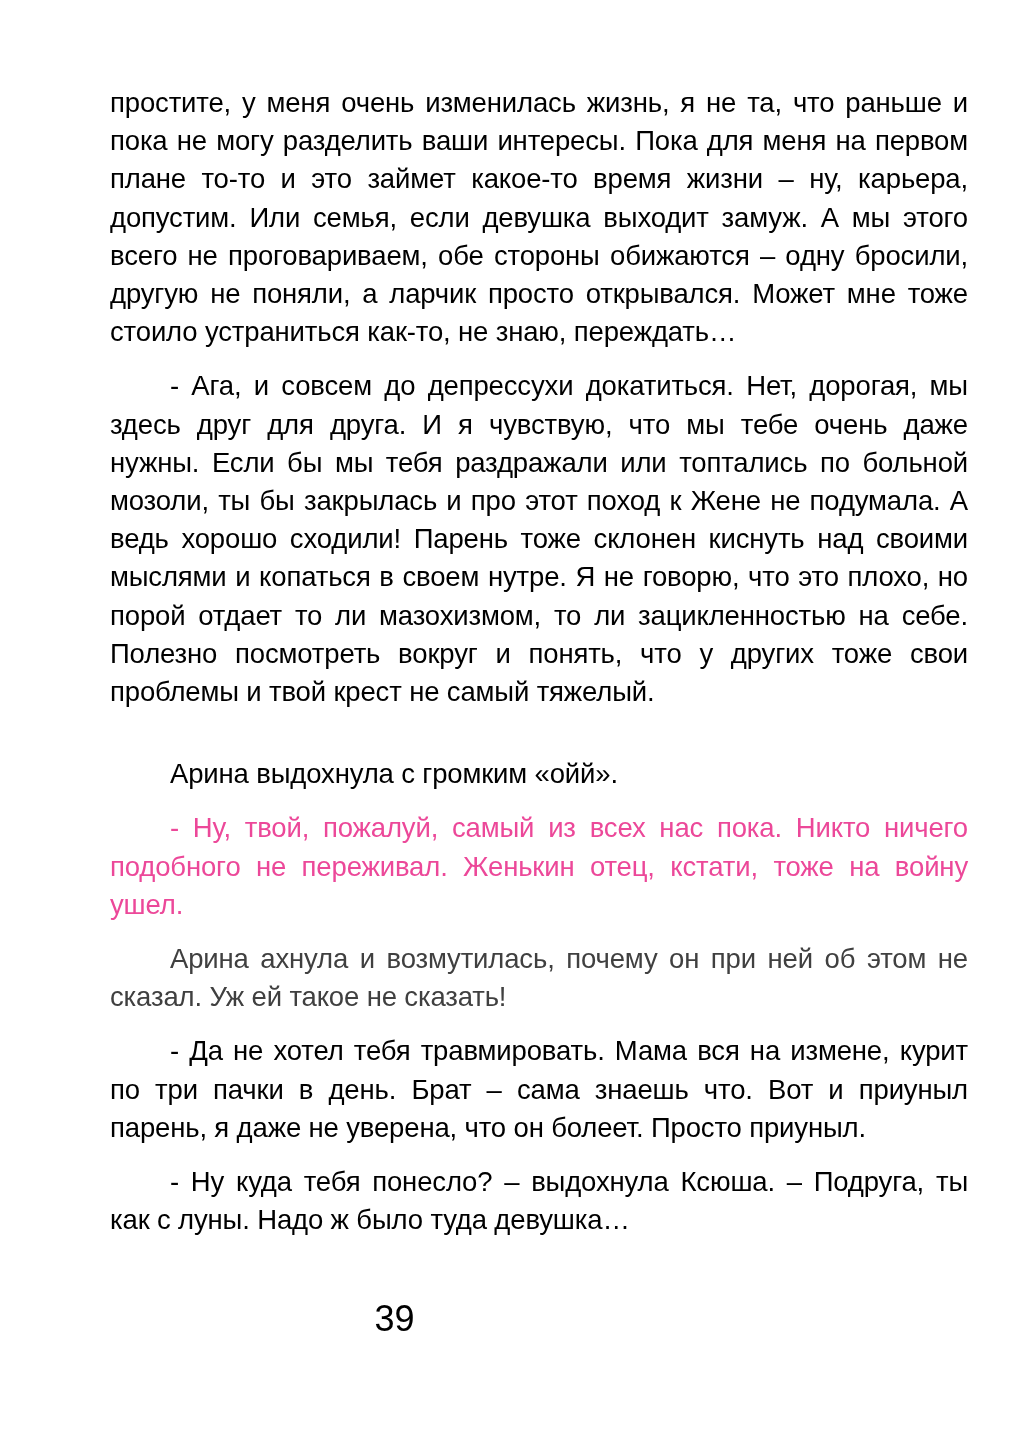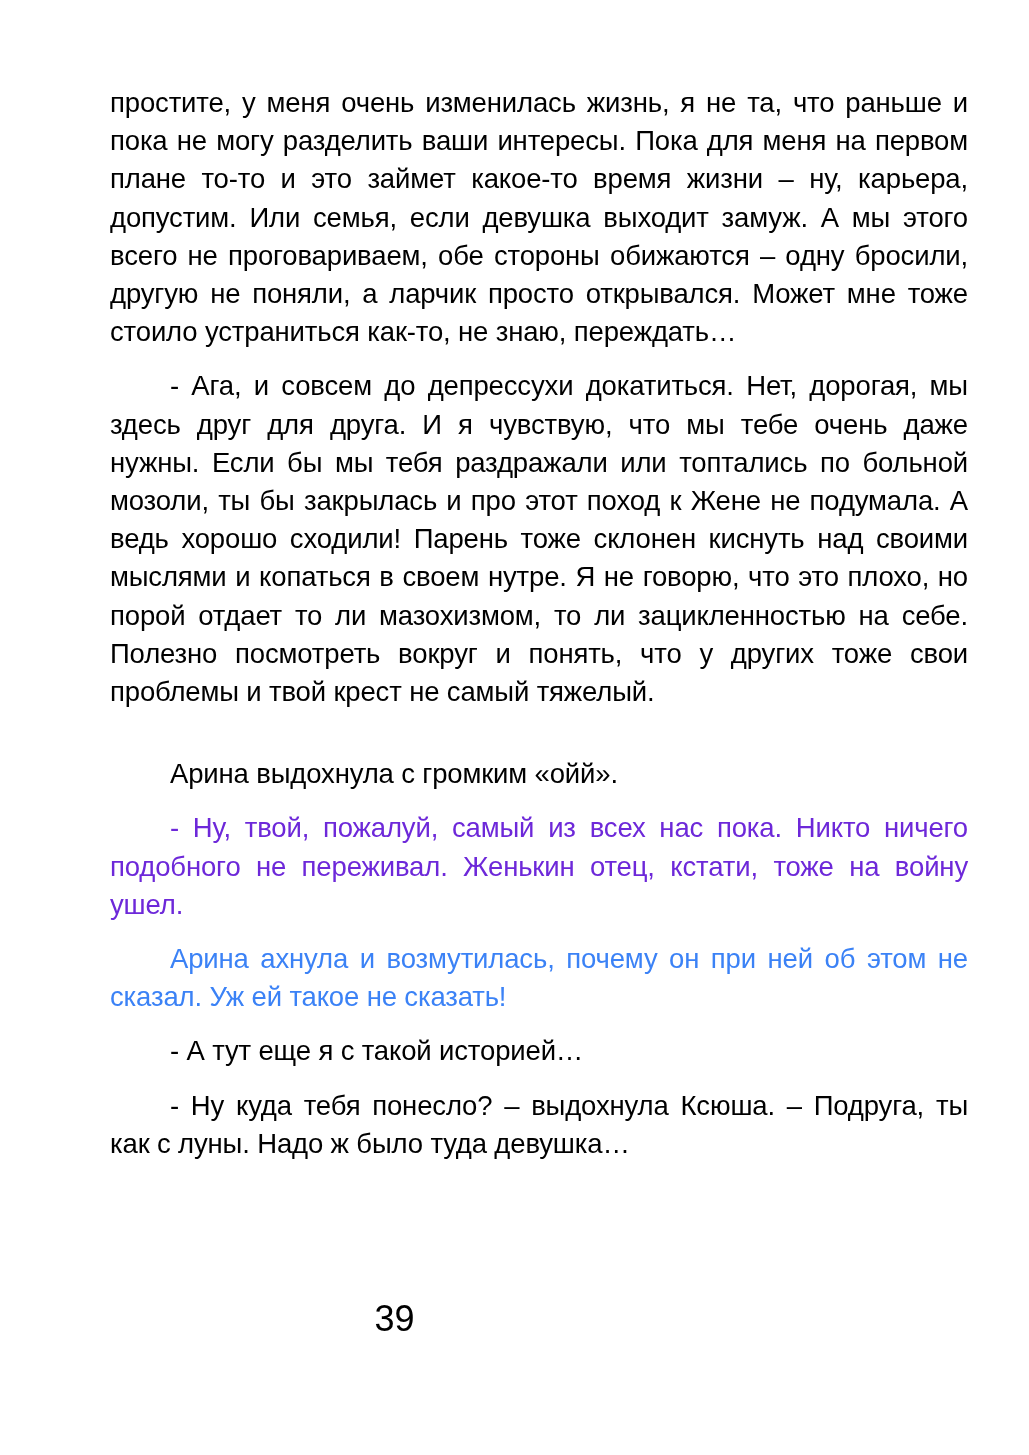--- a/index.html
+++ b/index.html
@@ -74,26 +74,26 @@
 <div class="page" style="background: rgb(255, 255, 255);">
 
   <div class="text-column">
 
     <p class="para continuation" style="color: rgb(0, 0, 0); text-indent: 0px;">простите, у меня очень изменилась жизнь, я не та, что раньше и пока не могу разделить ваши интересы. Пока для меня на первом плане то-то и это займет какое-то время жизни – ну, карьера, допустим. Или семья, если девушка выходит замуж. А мы этого всего не проговариваем, обе стороны обижаются – одну бросили, другую не поняли, а ларчик просто открывался. Может мне тоже стоило устраниться как-то, не знаю, переждать…</p>
 
     <p class="para" style="color: rgb(0, 0, 0); text-indent: 60px;">- Ага, и совсем до депрессухи докатиться. Нет, дорогая, мы здесь друг для друга. И я чувствую, что мы тебе очень даже нужны. Если бы мы тебя раздражали или топтались по больной мозоли, ты бы закрылась и про этот поход к Жене не подумала. А ведь хорошо сходили! Парень тоже склонен киснуть над своими мыслями и копаться в своем нутре. Я не говорю, что это плохо, но порой отдает то ли мазохизмом, то ли зацикленностью на себе. Полезно посмотреть вокруг и понять, что у других тоже свои проблемы и твой крест не самый тяжелый.</p>
 
     <p class="para" style="color: rgb(0, 0, 0); text-indent: 60px; margin-top: 44px;">Арина выдохнула с громким «ойй».</p>
 
-    <p class="para" style="color: #6d28d9; text-indent: 60px;">- Ну, твой, пожалуй, самый из всех нас пока. Никто ничего подобного не переживал. Женькин отец, кстати, тоже на войну ушел.</p>
+    <p class="para" style="color: #ec4899; text-indent: 60px;">- Ну, твой, пожалуй, самый из всех нас пока. Никто ничего подобного не переживал. Женькин отец, кстати, тоже на войну ушел.</p>
 
-    <p class="para" style="color: #3b82f6; text-indent: 60px;">Арина ахнула и возмутилась, почему он при ней об этом не сказал. Уж ей такое не сказать!</p>
+    <p class="para" style="color: #404040; text-indent: 60px;">Арина ахнула и возмутилась, почему он при ней об этом не сказал. Уж ей такое не сказать!</p>
 
+    <p class="para" style="color: rgb(0, 0, 0); text-indent: 60px;">- Да не хотел тебя травмировать. Мама вся на измене, курит по три пачки в день. Брат – сама знаешь что. Вот и приуныл парень, я даже не уверена, что он болеет. Просто приуныл.</p>
 
-    <p class="para" style="color: rgb(0, 0, 0); text-indent: 60px;">- А тут еще я с такой историей…</p>
 
     <p class="para" style="color: rgb(0, 0, 0); text-indent: 60px;">- Ну куда тебя понесло? – выдохнула Ксюша. – Подруга, ты как с луны. Надо ж было туда девушка…</p>
 
   </div>
 
   <div class="page-number" style="color: rgb(0, 0, 0);">39</div>
 
 </div>
 
 </body></html>

